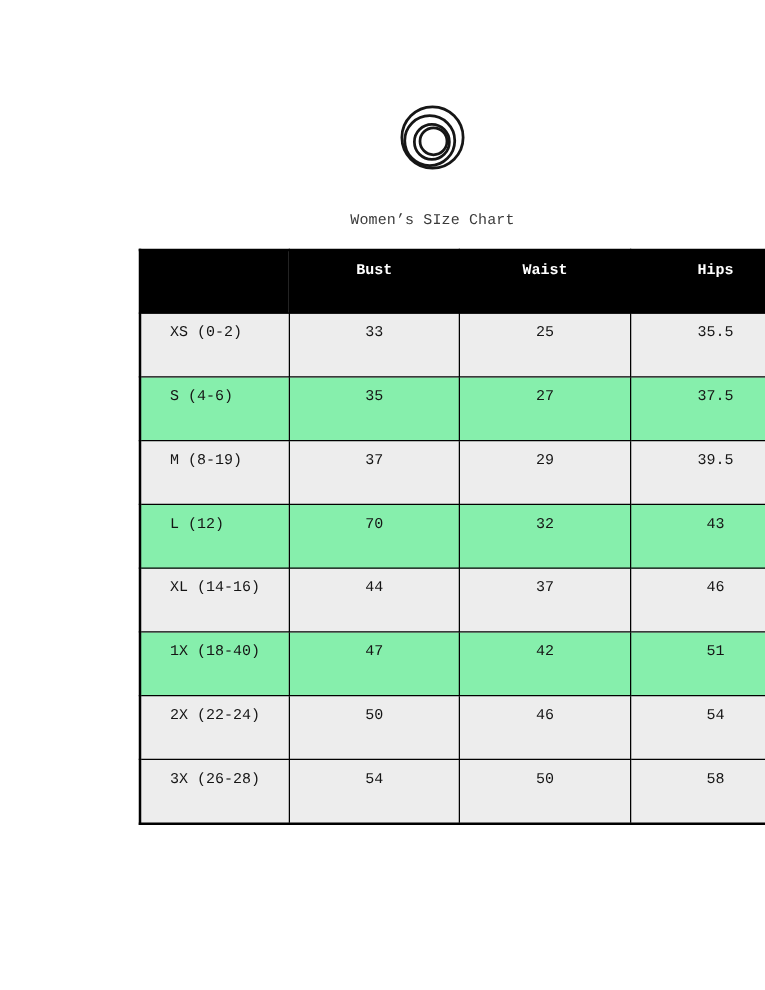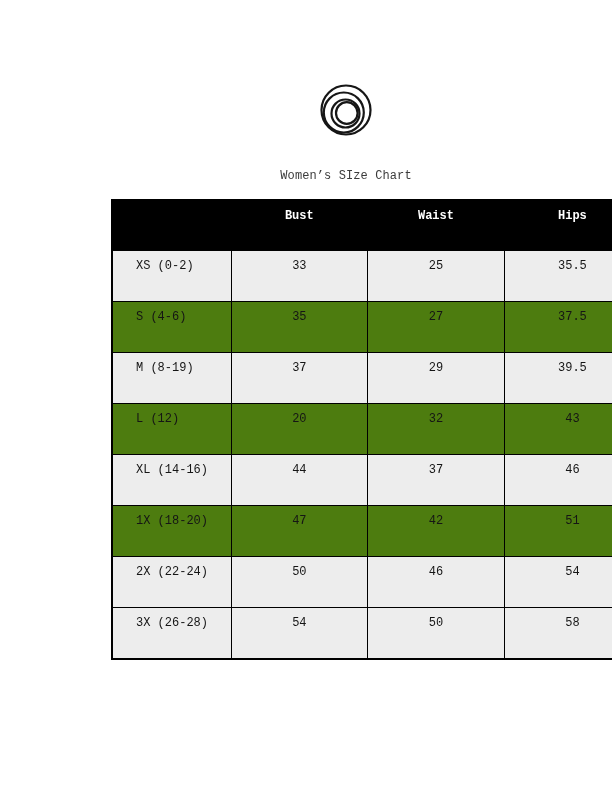--- a/index.html
+++ b/index.html
@@ -56,21 +56,21 @@
     text-align: center;
     border: 1px solid #000000;
   }
   table.size-chart tbody td {
     border: 1px solid #000000;
     height: 42px;
     vertical-align: top;
     padding: 8px 0 0 0;
     text-align: center;
     color: #151515;
-    background: #4d7c0f;
+    background: #86efac;
   }
   table.size-chart tbody td.label-cell {
     text-align: left;
     padding-left: 23px;
   }
   table.size-chart tbody tr.shaded td {
     background: #ededed;
   }
 </style>
 </head>
@@ -121,32 +121,32 @@
           <td>37.5</td>
         </tr>
         <tr class="shaded">
           <td class="label-cell">M (8-19)</td>
           <td>37</td>
           <td>29</td>
           <td>39.5</td>
         </tr>
         <tr>
           <td class="label-cell">L (12)</td>
-          <td>20</td>
+          <td>70</td>
           <td>32</td>
           <td>43</td>
         </tr>
         <tr class="shaded">
           <td class="label-cell">XL (14-16)</td>
           <td>44</td>
           <td>37</td>
           <td>46</td>
         </tr>
         <tr>
-          <td class="label-cell">1X (18-20)</td>
+          <td class="label-cell">1X (18-40)</td>
           <td>47</td>
           <td>42</td>
           <td>51</td>
         </tr>
         <tr class="shaded">
           <td class="label-cell">2X (22-24)</td>
           <td>50</td>
           <td>46</td>
           <td>54</td>
         </tr>

